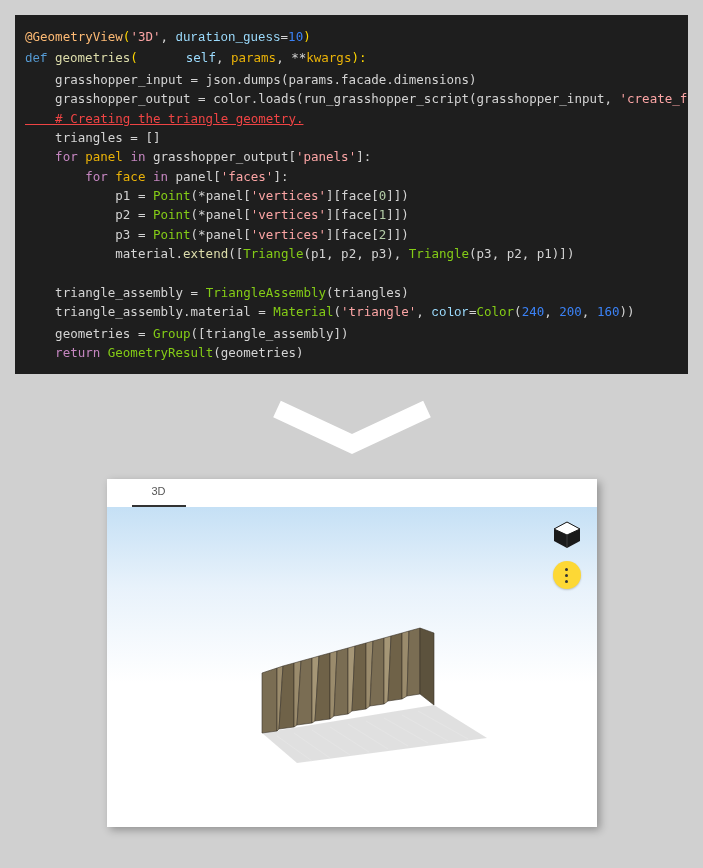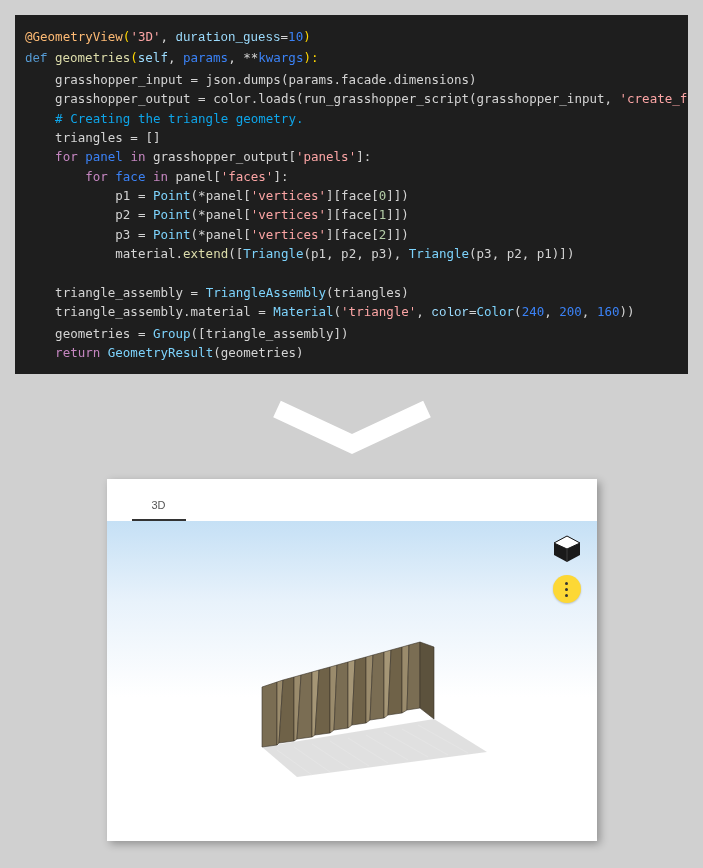--- a/index.html
+++ b/index.html
@@ -18,24 +18,24 @@
     line-height: 1.55;
     white-space: pre;
     color: #d4d4d4;
     overflow: hidden;
   }
   .c-decorator { color: #fdba74; }
   .c-str { color: #fca5a5; }
   .c-num { color: #3b82f6; }
   .c-keyword { color: #c586c0; }
   .c-func { color: #dcdcaa; }
-  .c-self { color: #9cdcfe; }
-  .c-param { color: #3b82f6; }
-  .c-type { color: #7dd3fc; }
-  .c-comment { color: #0ea5e9; }
+  .c-self { color: #9cdcfe; margin-left: 48px; }
+  .c-param { color: #eab308; }
+  .c-type { color: #84cc16; }
+  .c-comment { color: #ef4444; text-decoration: underline; }
   .c-white { color: #d4d4d4; }
   .c-def { color: #569cd6; font-family: Liberation Mono, monospace; }
   .c-kwarg { color: #9cdcfe; font-family: Liberation Mono, monospace; }
   .c-idx { color: #b5cea8; }
   .c-method { color: #dcdcaa; }
   .c-yellow { color: #ffd700; }
 
   .arrow-wrap {
     display: flex;
     justify-content: center;
@@ -47,21 +47,21 @@
   }
 
   .viewer-card {
     width: 490px;
     margin: 0 auto;
     background: #fff;
     box-shadow: 3px 3px 8px rgba(0,0,0,0.3);
     position: relative;
   }
   .viewer-header {
-    height: 42px;
+    height: 28px;
     background: #fff;
     display: flex;
     align-items: flex-end;
     padding-left: 25px;
   }
   .tab {
     font-family: Arial, sans-serif;
     font-size: 11px;
     color: #555;
     padding: 8px 20px;

